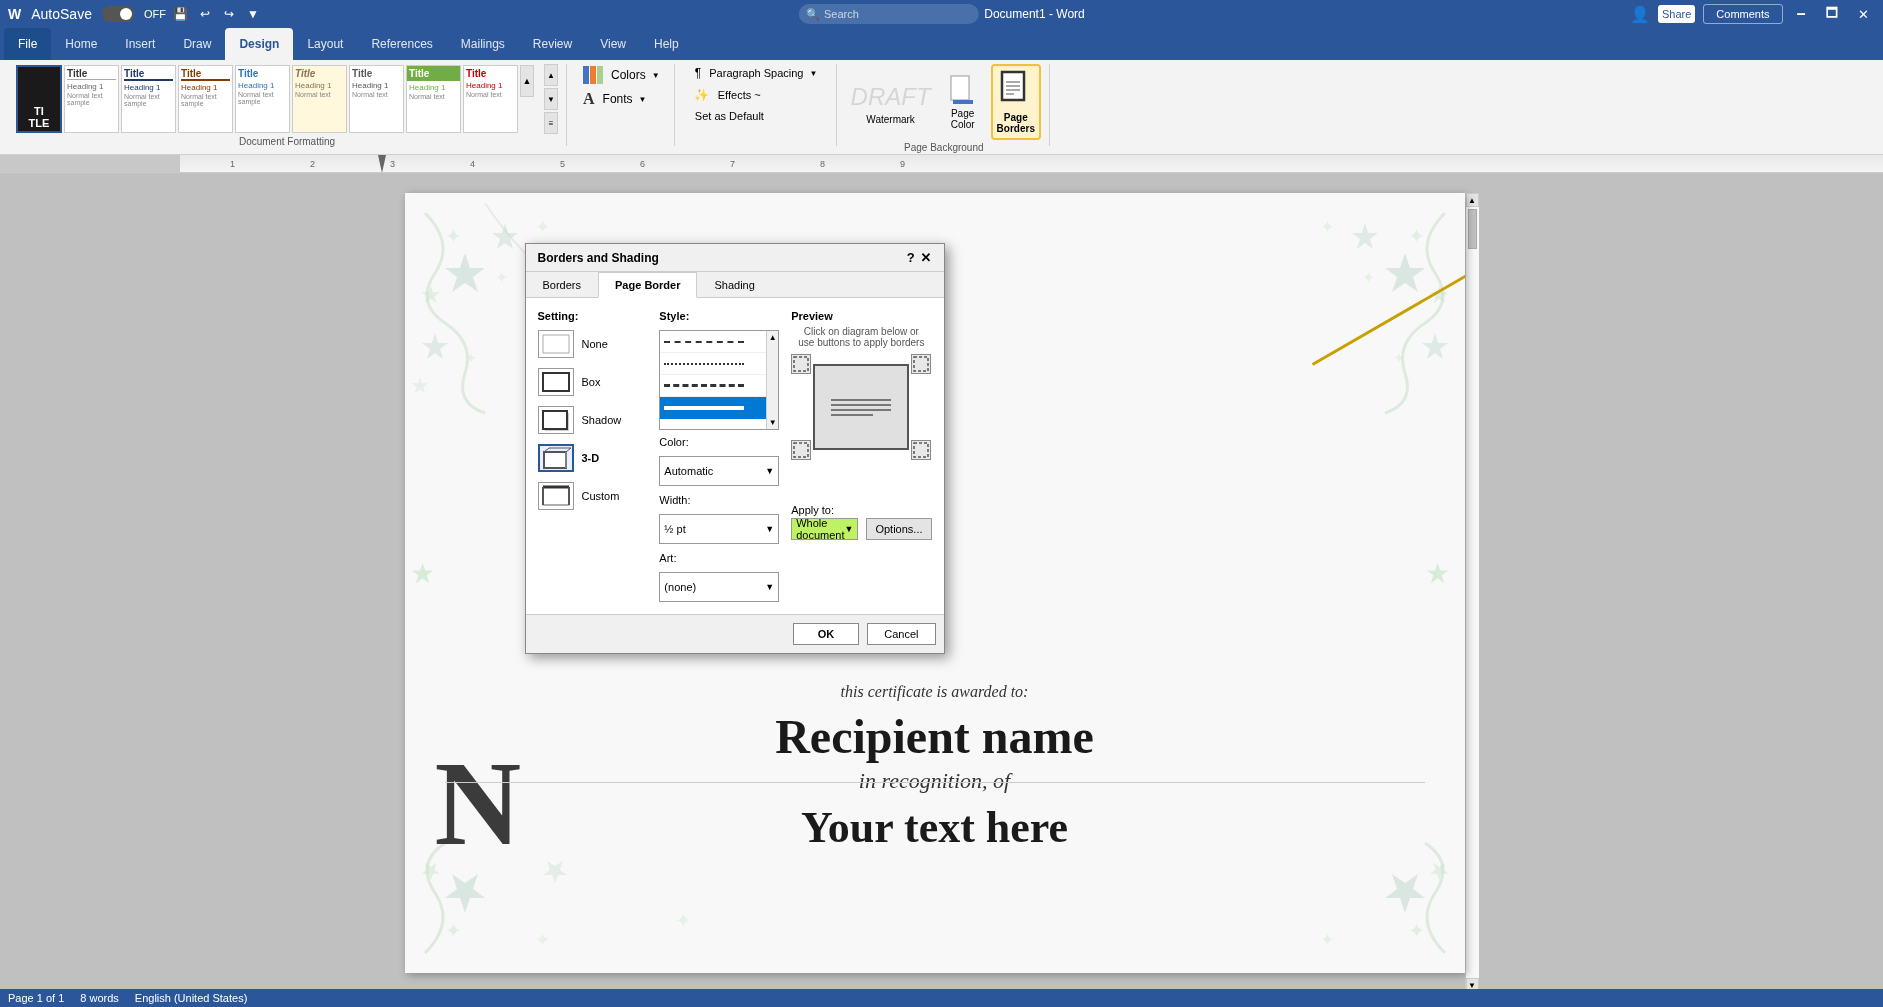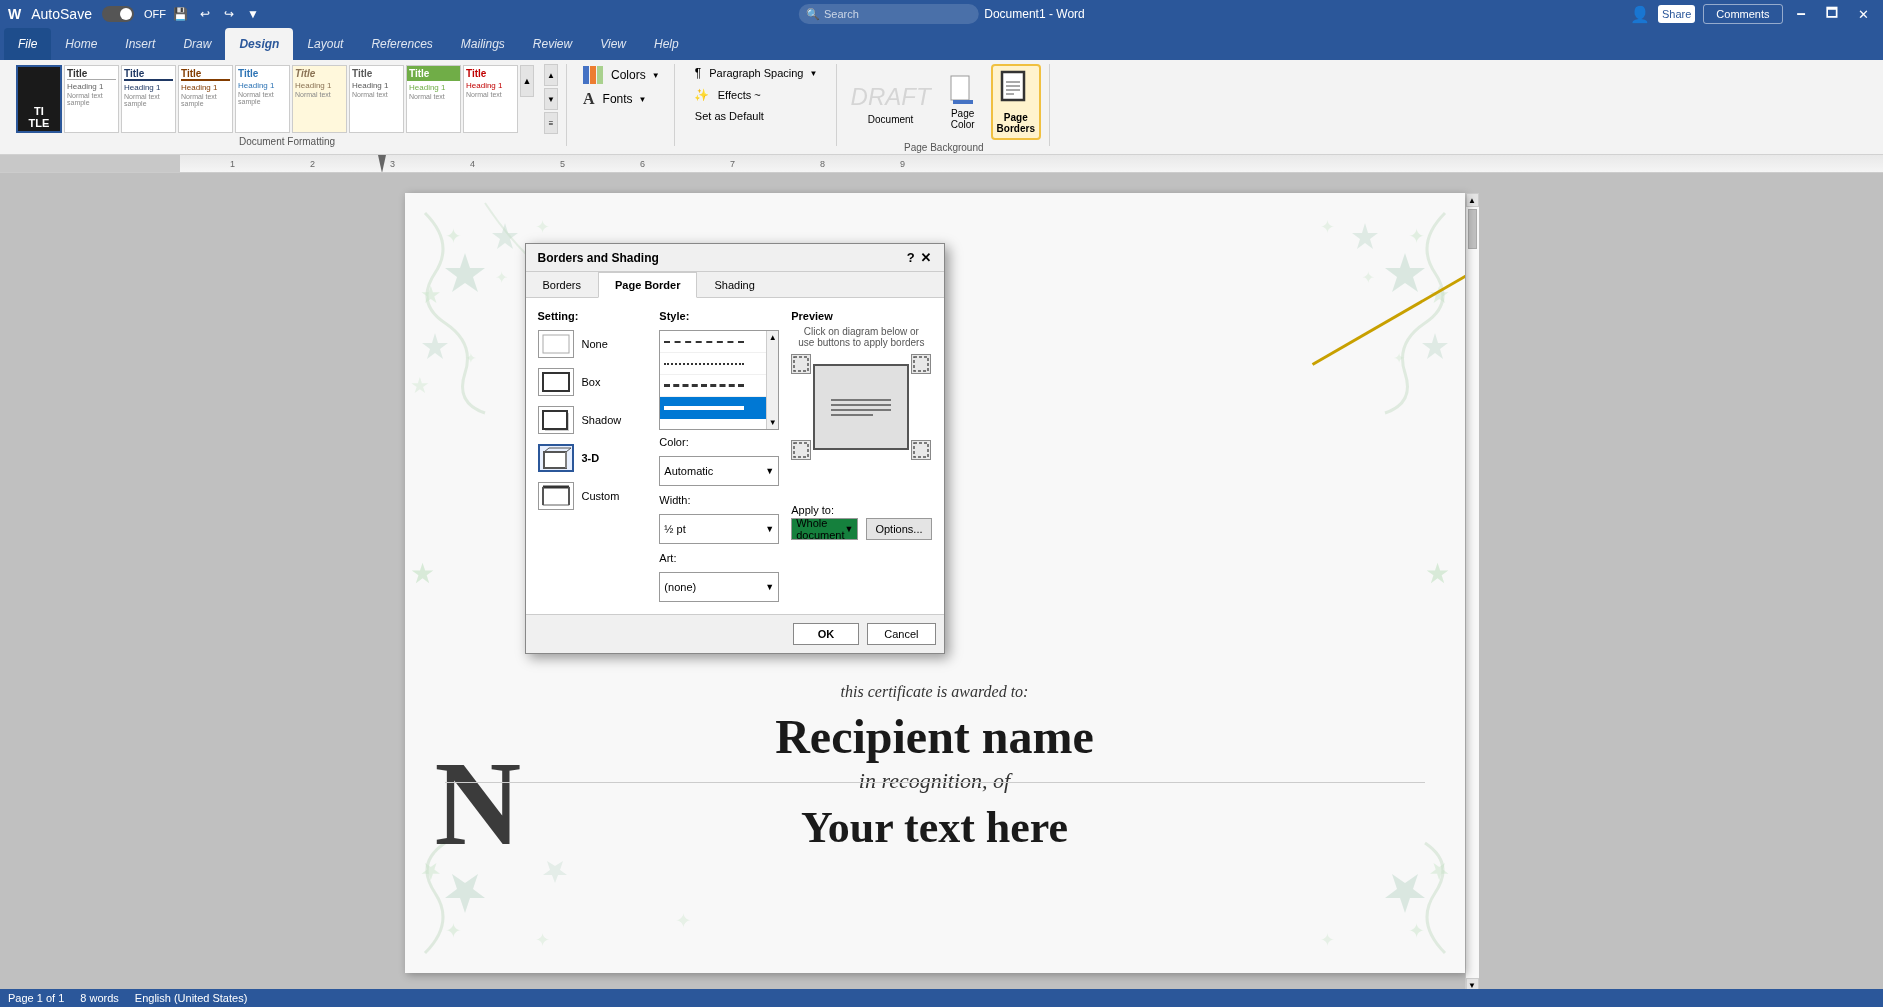--- a/index.html
+++ b/index.html
@@ -25,21 +25,20 @@
     .ribbon-tabs { background: #2b579a; display: flex; align-items: flex-end; height: 32px; padding-left: 4px; }
     .ribbon-tab {
       padding: 2px 14px;
       font-size: 12px;
       cursor: pointer;
       color: rgba(255,255,255,0.85);
       height: 100%;
       display: flex;
       align-items: center;
       border-radius: 4px 4px 0 0;
-      font-style: italic;
     }
     .ribbon-tab.active { background: #f3f3f3; color: #2b579a; font-weight: 600; }
 
     .ribbon-content { background: #f3f3f3; padding: 4px 8px; display: flex; align-items: stretch; gap: 2px; height: 90px; }
     .ribbon-group { display: flex; flex-direction: column; align-items: center; border-right: 1px solid #d1d1d1; padding: 0 8px; min-width: 60px; }
     .ribbon-group-items { display: flex; align-items: center; gap: 2px; flex: 1; }
     .ribbon-group-label { font-size: 10px; color: #555; margin-top: 2px; padding-bottom: 2px; }
 
     
     .doc-format-bar { text-align: center; font-size: 11px; color: #555; background: #f3f3f3; border-bottom: 1px solid #d1d1d1; padding: 2px; }
@@ -162,21 +161,21 @@
     .field-label { font-size: 11px; width: 55px; }
     .field-select { flex: 1; height: 30px; border: 1px solid #999; background: white; font-size: 11px; display: flex; align-items: center; justify-content: space-between; padding: 0 4px; cursor: pointer; }
     .select-arrow { font-size: 9px; }
     .preview-label { font-size: 11px; font-weight: 600; margin-bottom: 4px; }
     .preview-hint { font-size: 10px; color: #555; text-align: center; margin-bottom: 6px; }
     .preview-border-btn { width: 20px; height: 20px; border: 1px solid #888; background: #e8e8e8; cursor: pointer; position: absolute; display: flex; align-items: center; justify-content: center; font-size: 10px; }
 
     
     .apply-row { display: flex; align-items: center; margin-top: 8px; }
     .apply-label { font-size: 11px; width: 70px; }
-    .apply-select { flex: 1; height: 22px; border: 1px solid #999; background: #15803d; font-size: 11px; display: flex; align-items: center; justify-content: space-between; padding: 0 4px; cursor: pointer; }
+    .apply-select { flex: 1; height: 22px; border: 1px solid #999; background: #bef264; font-size: 11px; display: flex; align-items: center; justify-content: space-between; padding: 0 4px; cursor: pointer; }
     .options-btn { height: 22px; padding: 0 8px; font-size: 11px; background: #e4e4e4; border: 1px solid #999; cursor: pointer; margin-left: 4px; }
 
     
     .dialog-footer { background: #f0f0f0; border-top: 1px solid #ccc; padding: 8px; display: flex; justify-content: flex-end; gap: 8px; }
     .btn-ok { padding: 4px 24px; background: white; border: 1px solid #888; font-size: 11px; cursor: pointer; font-weight: 600; }
     .btn-cancel { padding: 4px 16px; background: white; border: 1px solid #888; font-size: 11px; cursor: pointer; }
     .ribbon-right-row { display: flex; align-items: center; gap: 4px; font-size: 11px; cursor: pointer; padding: 2px 4px; }
     .cf-btn { display: flex; align-items: center; gap: 4px; padding: 2px 6px; cursor: pointer; font-size: 12px; }
     .page-bg-btn { display: flex; flex-direction: column; align-items: center; gap: 2px; cursor: pointer; padding: 4px; font-size: 10px; }
     .gallery-scroll { display: flex; align-items: center; }
@@ -334,21 +333,21 @@
     </div>
   </div>
 
   <div class="ribbon-group" style="min-width:180px;">
     <div class="ribbon-group-items" style="gap:8px;">
 
       <div class="page-bg-btn">
         <div style="font-size:28px; color:#8888aa; position:relative;">
           <span style="opacity:0.4; font-size:24px; font-style:italic; color:#aaa;">DRAFT</span>
         </div>
-        <span style="font-size:10px;">Document</span>
+        <span style="font-size:10px;">Watermark</span>
       </div>
 
       <div class="page-bg-btn">
         <div style="position:relative; width:32px; height:32px;">
           <svg width="32" height="32" viewBox="0 0 32 32">
             <rect x="4" y="2" width="18" height="24" fill="white" stroke="#999" stroke-width="1"></rect>
             <rect x="6" y="26" width="20" height="4" fill="#4472c4"></rect>
           </svg>
         </div>
         <span style="font-size:10px; text-align:center; white-space:pre-line;">Page

